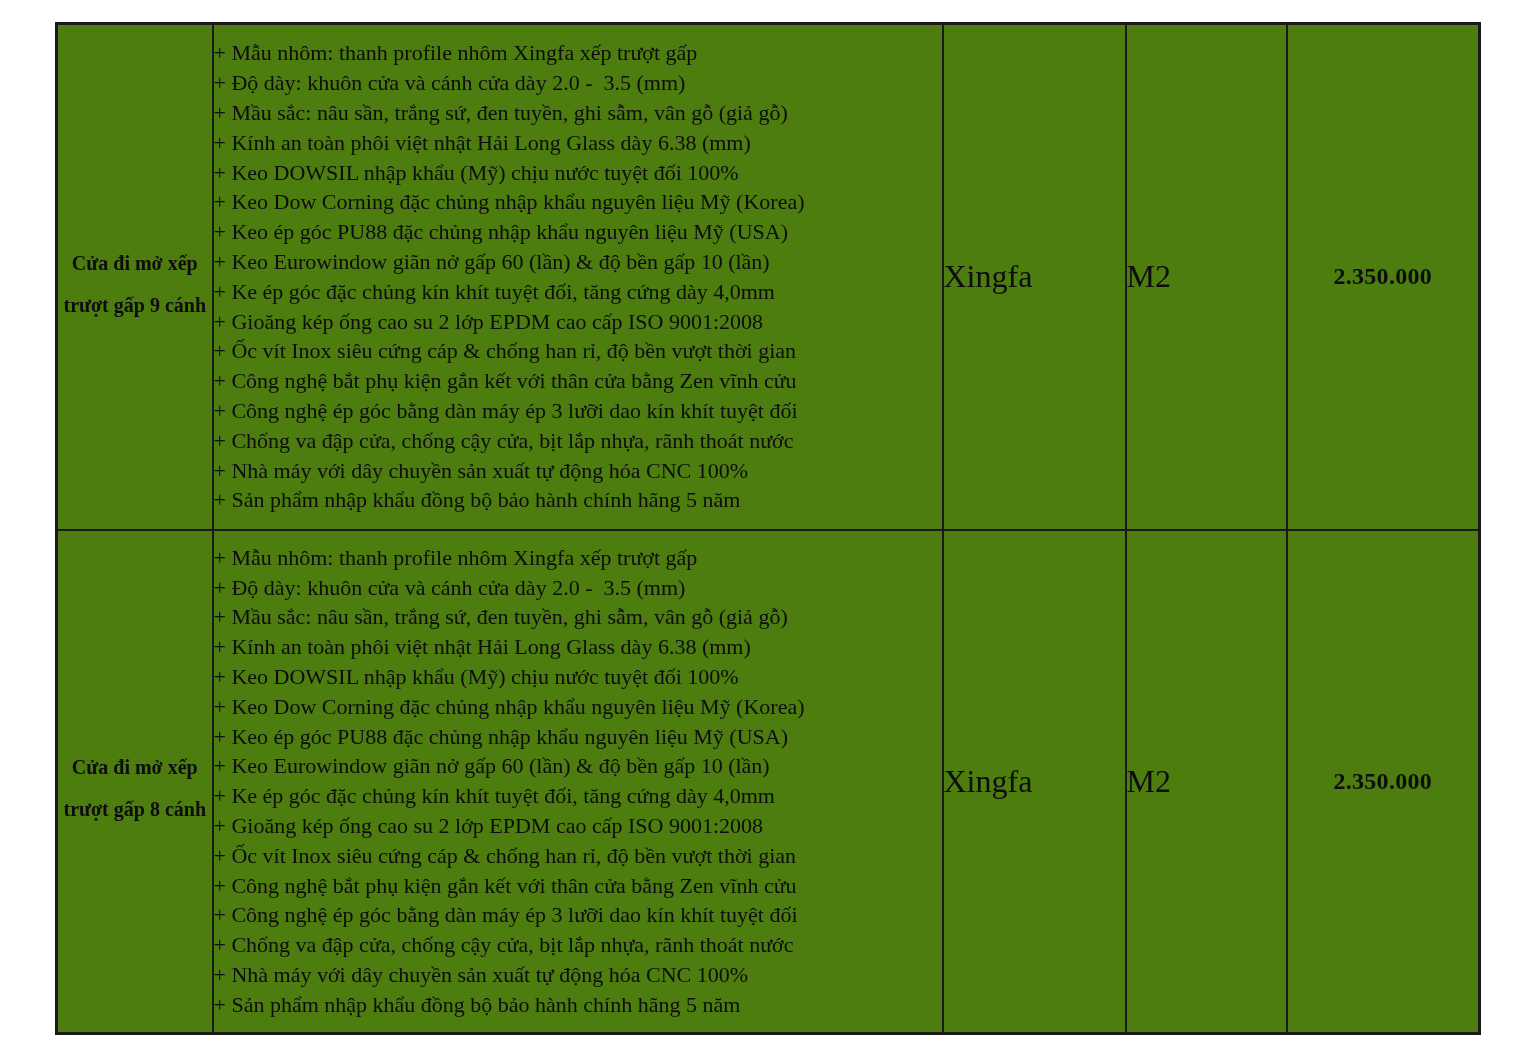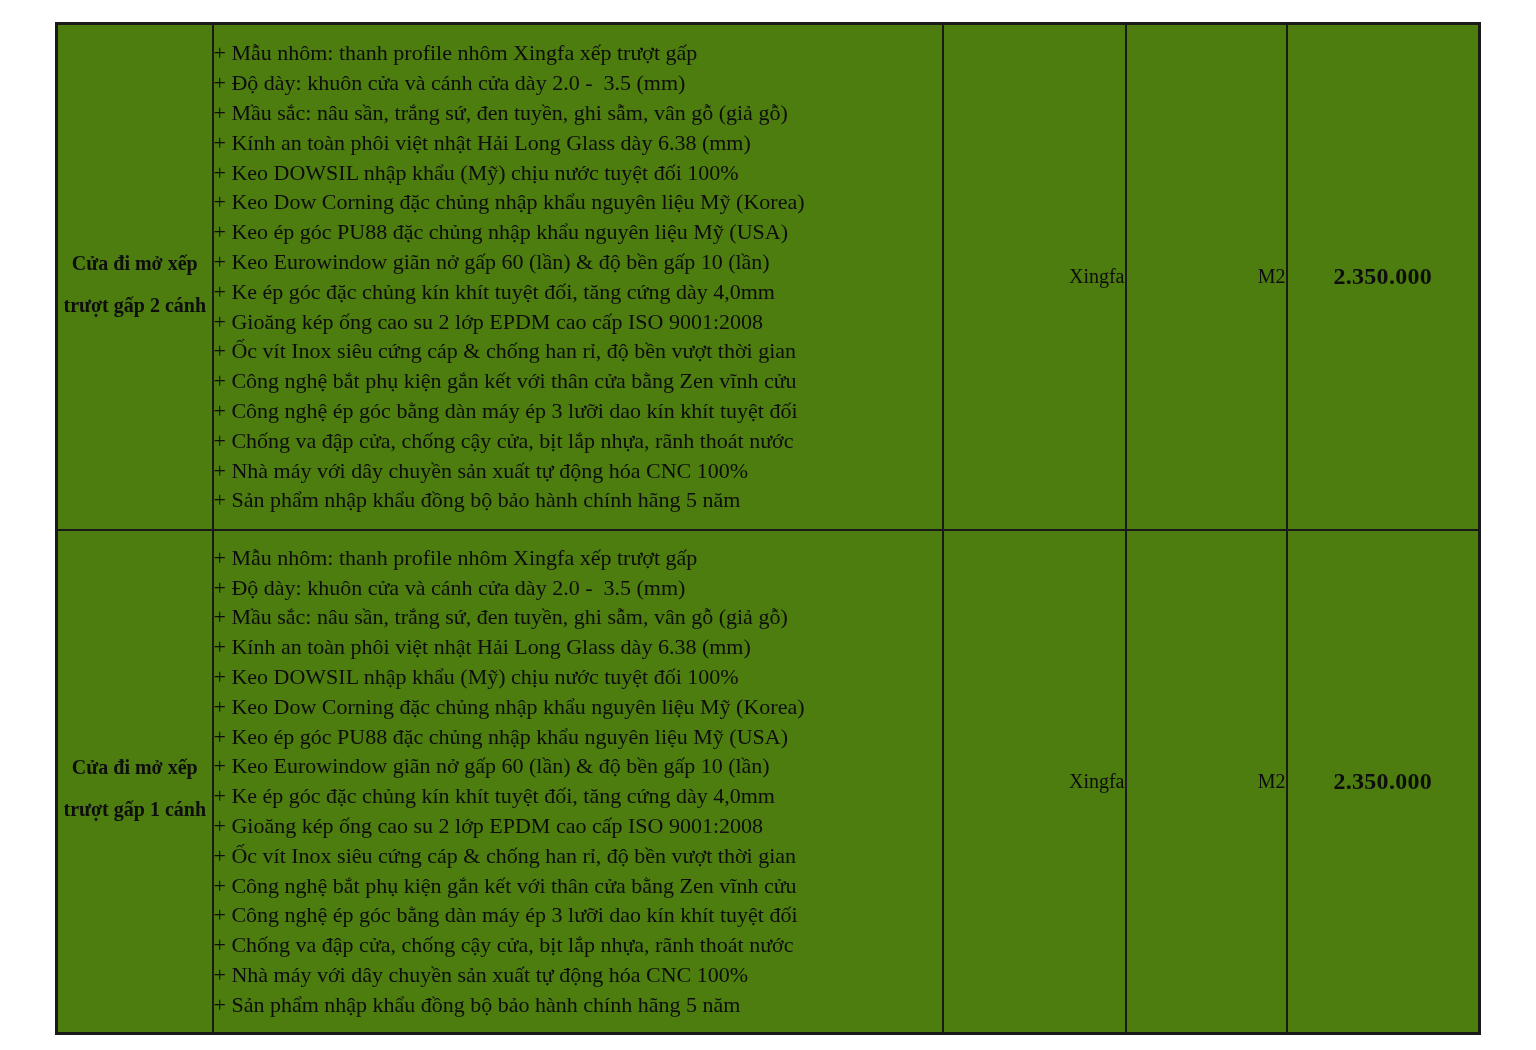--- a/index.html
+++ b/index.html
@@ -41,22 +41,22 @@
   td.cell-features {
     padding: 6px 6px 6px 9px;
   }
   .feature-line {
     font-size: 22px;
     line-height: 29.8px;
     white-space: pre;
   }
   td.cell-brand,
   td.cell-unit {
-    text-align: right;
-    font-size: 20px;
+    text-align: left;
+    font-size: 32px;
     font-family: Liberation Serif, serif;
   }
   td.cell-price {
     text-align: center;
     font-size: 24px;
     font-weight: 700;
     letter-spacing: 0.3px;
   }
   .name-line {
     white-space: nowrap;
@@ -72,21 +72,21 @@
       <col style="width:156px">
       <col style="width:730px">
       <col style="width:183px">
       <col style="width:161px">
       <col style="width:193px">
     </colgroup>
     <tbody>
       <tr style="height:506px;">
         <td class="cell-name">
           <div class="name-line">Cửa đi mở xếp</div>
-          <div class="name-line">trượt gấp 2 cánh</div>
+          <div class="name-line">trượt gấp 9 cánh</div>
         </td>
         <td class="cell-features">
           <div class="feature-list">
               <div class="feature-line">+ Mẫu nhôm: thanh profile nhôm Xingfa xếp trượt gấp</div>
               <div class="feature-line">+ Độ dày: khuôn cửa và cánh cửa dày 2.0 -  3.5 (mm)</div>
               <div class="feature-line">+ Mầu sắc: nâu sần, trắng sứ, đen tuyền, ghi sẫm, vân gỗ (giả gỗ)</div>
               <div class="feature-line">+ Kính an toàn phôi việt nhật Hải Long Glass dày 6.38 (mm)</div>
               <div class="feature-line">+ Keo DOWSIL nhập khẩu (Mỹ) chịu nước tuyệt đối 100%</div>
               <div class="feature-line">+ Keo Dow Corning đặc chủng nhập khẩu nguyên liệu Mỹ (Korea)</div>
               <div class="feature-line">+ Keo ép góc PU88 đặc chủng nhập khẩu nguyên liệu Mỹ (USA)</div>
@@ -101,21 +101,21 @@
               <div class="feature-line">+ Sản phẩm nhập khẩu đồng bộ bảo hành chính hãng 5 năm</div>
             </div>
         </td>
         <td class="cell-brand">Xingfa</td>
         <td class="cell-unit">M2</td>
         <td class="cell-price">2.350.000</td>
       </tr>
       <tr style="height:504px;">
         <td class="cell-name">
           <div class="name-line">Cửa đi mở xếp</div>
-          <div class="name-line">trượt gấp 1 cánh</div>
+          <div class="name-line">trượt gấp 8 cánh</div>
         </td>
         <td class="cell-features">
           <div class="feature-list">
               <div class="feature-line">+ Mẫu nhôm: thanh profile nhôm Xingfa xếp trượt gấp</div>
               <div class="feature-line">+ Độ dày: khuôn cửa và cánh cửa dày 2.0 -  3.5 (mm)</div>
               <div class="feature-line">+ Mầu sắc: nâu sần, trắng sứ, đen tuyền, ghi sẫm, vân gỗ (giả gỗ)</div>
               <div class="feature-line">+ Kính an toàn phôi việt nhật Hải Long Glass dày 6.38 (mm)</div>
               <div class="feature-line">+ Keo DOWSIL nhập khẩu (Mỹ) chịu nước tuyệt đối 100%</div>
               <div class="feature-line">+ Keo Dow Corning đặc chủng nhập khẩu nguyên liệu Mỹ (Korea)</div>
               <div class="feature-line">+ Keo ép góc PU88 đặc chủng nhập khẩu nguyên liệu Mỹ (USA)</div>

